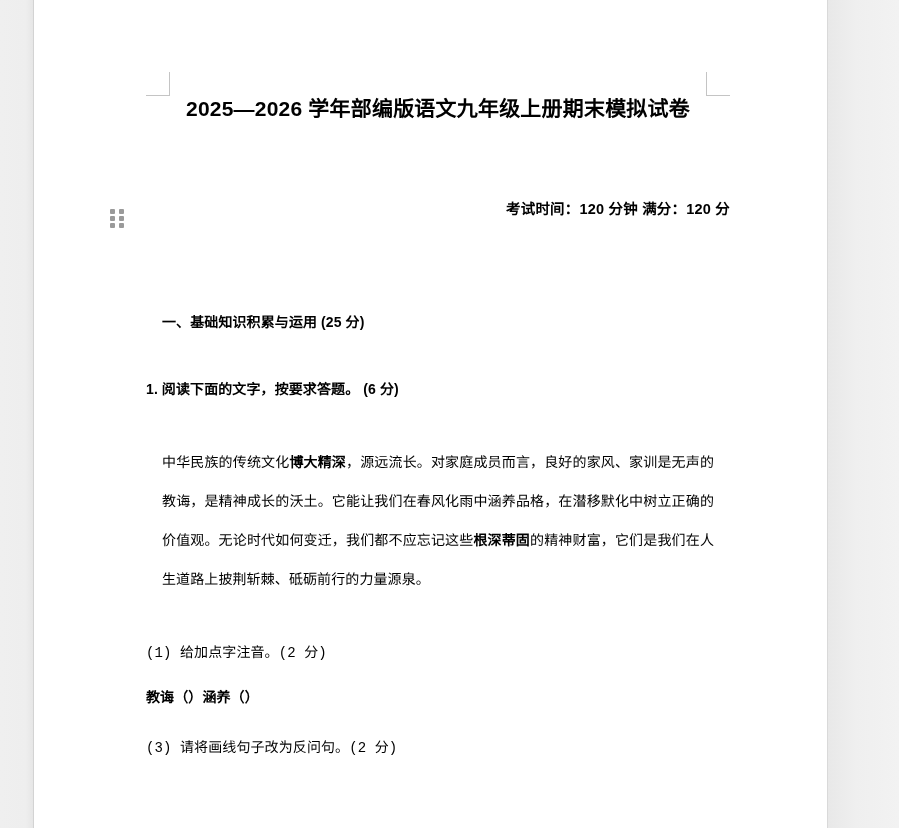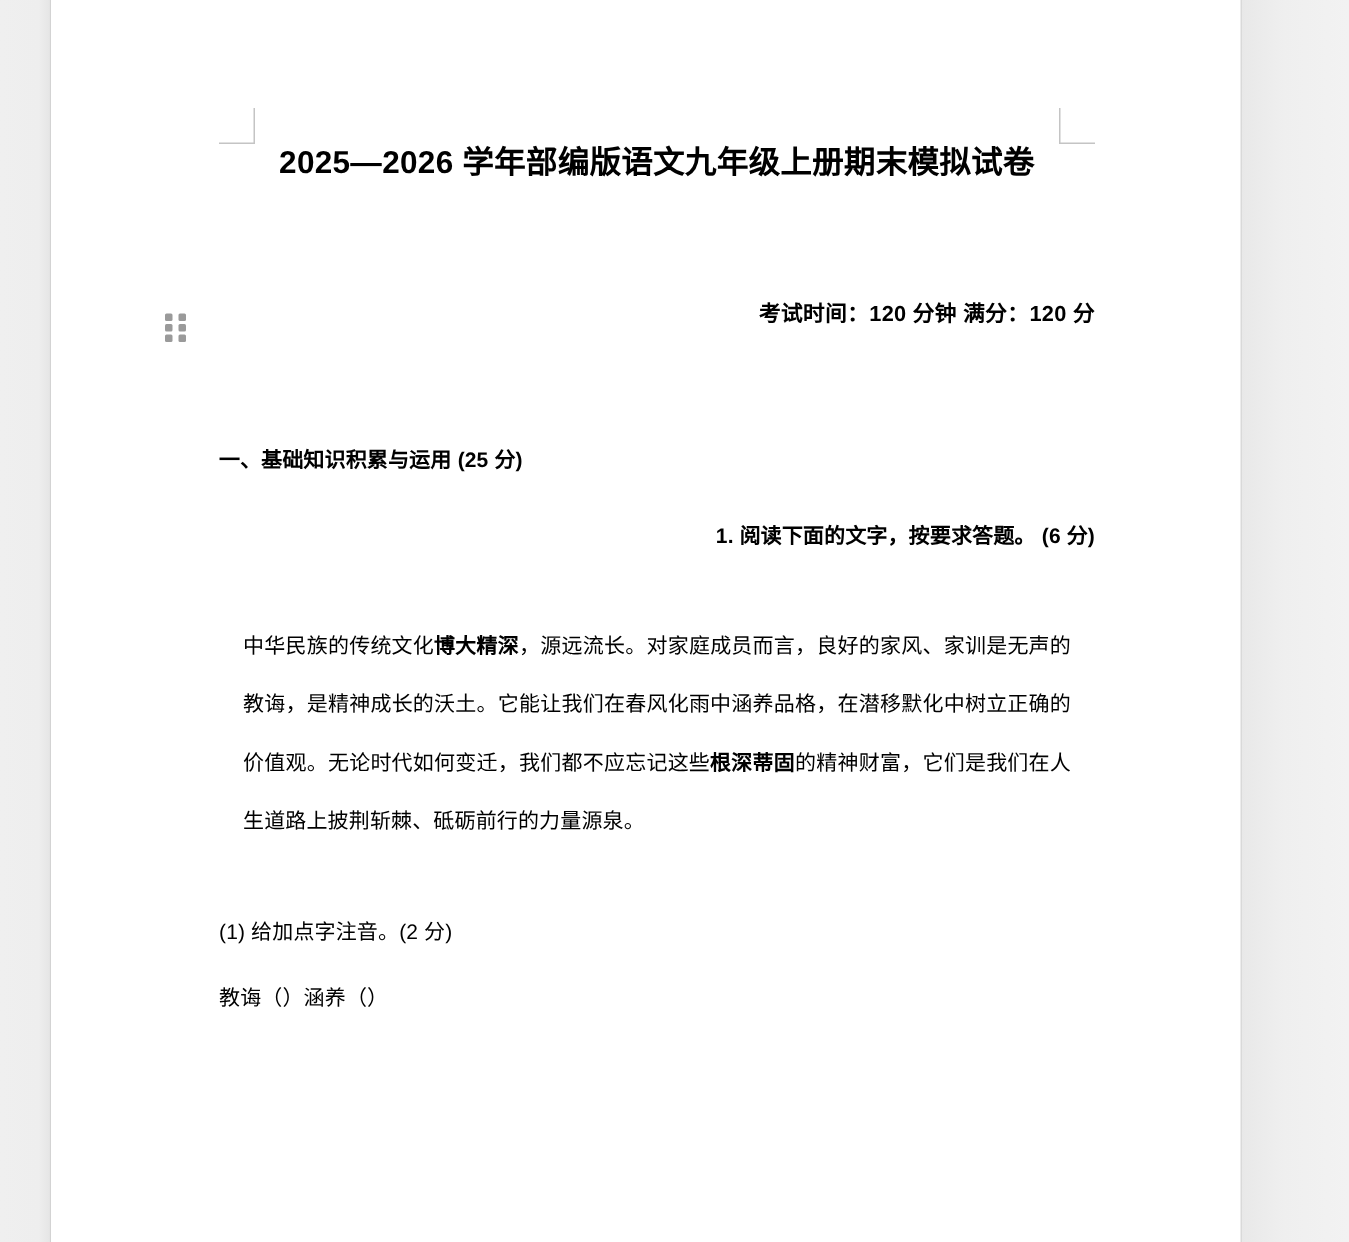--- a/index.html
+++ b/index.html
@@ -114,38 +114,37 @@
     padding: 0;
     font-size: 14.5px;
     font-weight: bold;
     color: #000000;
     text-align: right;
     padding-top: 74px;
     letter-spacing: 0.2px;
   }
 
   .section-heading {
-    margin: 0;
+    margin: 16px;
     padding: 0;
     font-size: 14px;
     font-weight: bold;
     color: #000000;
     padding-top: 77px;
     letter-spacing: 0.1px;
   }
 
   .question-heading {
     margin: 0;
     padding: 0;
     font-size: 14px;
     font-weight: bold;
     color: #000000;
     padding-top: 31px;
     letter-spacing: 0.1px;
-    text-align: right;
   }
 
   .body-paragraph {
     margin: 16px;
     padding: 0;
     padding-top: 29px;
     font-size: 14px;
     color: #000000;
     line-height: 39px;
     text-align: justify;
@@ -157,30 +156,32 @@
   }
 
   .sub-question {
     margin: 0;
     padding: 0;
     padding-top: 25px;
     font-size: 14px;
     color: #000000;
     line-height: 26px;
     letter-spacing: 0.1px;
+    font-family: Liberation Mono, monospace;
   }
 
   .answer-line {
     margin: 0;
     padding: 0;
     padding-top: 18px;
     font-size: 14px;
     color: #000000;
     line-height: 26px;
     letter-spacing: 0.1px;
+    font-weight: bold;
   }
 
   .blank-line {
     letter-spacing: 0;
   }
 
   
   .clip-artifact {
     position: absolute;
     left: 487px;
@@ -232,18 +233,19 @@
     <p class="question-heading">1. 阅读下面的文字，按要求答题。 (6 分)</p>
 
     <p class="body-paragraph"><span>中华民族的传统文化</span><b>博大精深</b><span>，源远流长。对家庭成员而言，良好的家风、家训是无声的教诲，是精神成长的沃土。它能让我们在春风化雨中涵养品格，在潜移默化中树立正确的价值观。无论时代如何变迁，我们都不应忘记这些</span><b>根深蒂固</b><span>的精神财富，它们是我们在人生道路上披荆斩棘、砥砺前行的力量源泉。</span></p>
 
     <p class="sub-question">(1) 给加点字注音。(2 分)</p>
 
     <p class="answer-line">教诲（）涵养（）</p>
 
 
 
+    <p class="sub-question">(3) 请将画线句子改为反问句。(2 分)</p>
 
   </div>
 
   <div class="clip-artifact">..</div>
 
 </div>
 
 </body></html>

